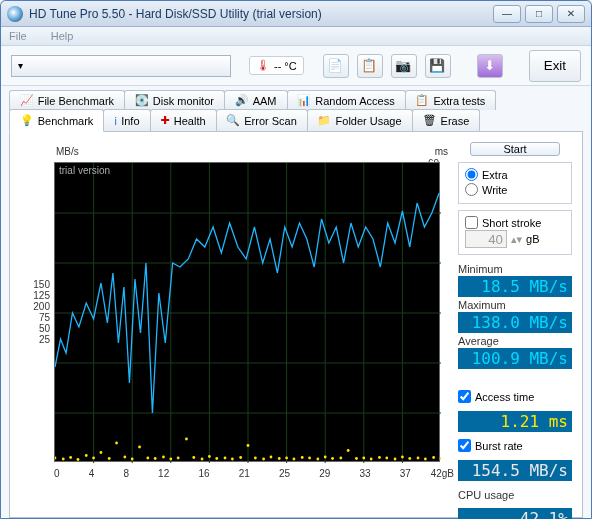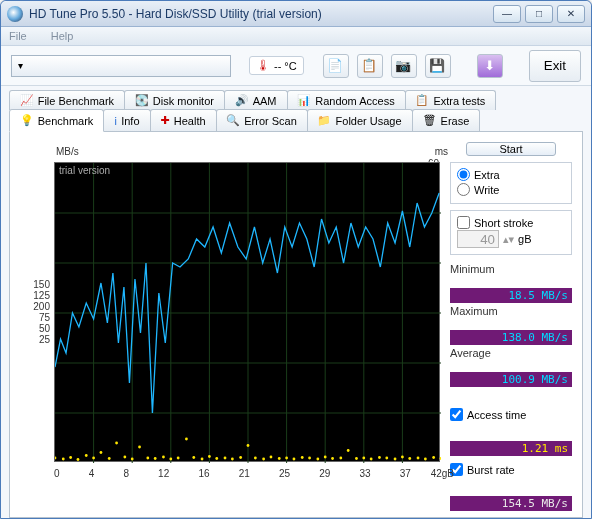--- a/index.html
+++ b/index.html
@@ -17,31 +17,31 @@
   .therm { display:flex; align-items:center; gap:4px; border:1px solid #c5d0dc; border-radius:3px; padding:2px 6px; background:#fff; margin-left:10px;}
   .iconbtn { width:26px; height:24px; border:1px solid #b7c3cf; border-radius:3px; background:linear-gradient(#fdfefe,#e7edf3); display:flex; align-items:center; justify-content:center; font-size:13px; }
   .iconbtn.copy { color:#2f5f2f; }
   .iconbtn.dl { background:linear-gradient(#d9bff0,#a06cd9); color:#fff; }
   .spacer { flex:1; }
   .exitbtn { height:32px; padding:0 14px; border:1px solid #b7c3cf; border-radius:3px; background:linear-gradient(#fdfefe,#e7edf3); }
   .tabs { padding:4px 8px 0 8px; background:#f4f7fb; }
   .tabrow { display:flex; }
   .tab { display:flex; align-items:center; gap:4px; padding:3px 10px; border:1px solid #b7c3cf; border-bottom:none; background:linear-gradient(#fdfefe,#e7edf3); margin-right:-1px; font-size:11px; border-radius:3px 3px 0 0;}
   .tab.active { background:#fff; position:relative; z-index:2; border-bottom:1px solid #fff; margin-bottom:-1px;}
-  .tabpanel { border:1px solid #b7c3cf; background:#fff; padding:10px; display:flex; height:387px;}
+  .tabpanel { border:1px solid #b7c3cf; background:#fff; padding:10px; display:flex; gap:8px; height:387px;}
   .chartwrap { position:relative; width:430px; }
   .chart { position:absolute; left:34px; top:20px; width:386px; height:300px; background:#000; border:1px solid #666; }
   .chart .watermark { position:absolute; left:4px; top:2px; color:#aaa; font-size:10px; }
   .right { flex:1; display:flex; flex-direction:column; gap:6px; font-size:11px;}
   .right fieldset { border:1px solid #c7d0db; padding:4px 6px 6px 6px;}
   .startbtn { align-self:center; height:22px; width:90px; border:1px solid #a6b6c6; border-radius:3px; background:linear-gradient(#fdfefe,#e6eef7); font-size:11px;}
   .radio,.check { display:flex; align-items:center; gap:4px; padding:1px 0;}
   .numbox { display:flex; align-items:center; gap:4px; }
   .numbox input { width:42px; height:18px; border:1px solid #bbb; background:#f3f3f3; color:#999; text-align:right; padding-right:3px;}
-  .metric { background:#701a75; color:#00d9ff; font-family:Consolas,monospace; font-size:11px; text-align:right; padding:1px 4px; margin-top:13px;}
+  .metric { background:#0369a1; color:#00d9ff; font-family:Consolas,monospace; font-size:16px; text-align:right; padding:1px 4px; margin-top:1px;}
   .metric.yellow { color:#ffe600; }
   .metric.white { color:#e8e8e8; }
   .sectionlabel { font-size:11px; color:#333; margin-top:2px; }
   .grid line { stroke:#1a3d1a; stroke-width:1; }
   .xlabels { position:absolute; left:34px; top:326px; width:386px; display:flex; justify-content:space-between; font-size:10px; color:#333;}
   .ylabels { position:absolute; left:0; top:16px; height:308px; width:30px; display:flex; flex-direction:column; justify-content:center; text-align:right; font-size:10px; color:#333;}
   .y2labels { position:absolute; right:-4px; top:16px; height:308px; width:26px; display:flex; flex-direction:column; justify-content:space-between; text-align:left; font-size:10px; color:#333;}
   .unit-left { position:absolute; left:36px; top:4px; font-size:10px; color:#333;}
   .unit-right { position:absolute; right:2px; top:4px; font-size:10px; color:#333;}
   .unit-bottom { position:absolute; right:-4px; top:326px; font-size:10px; color:#333;}

